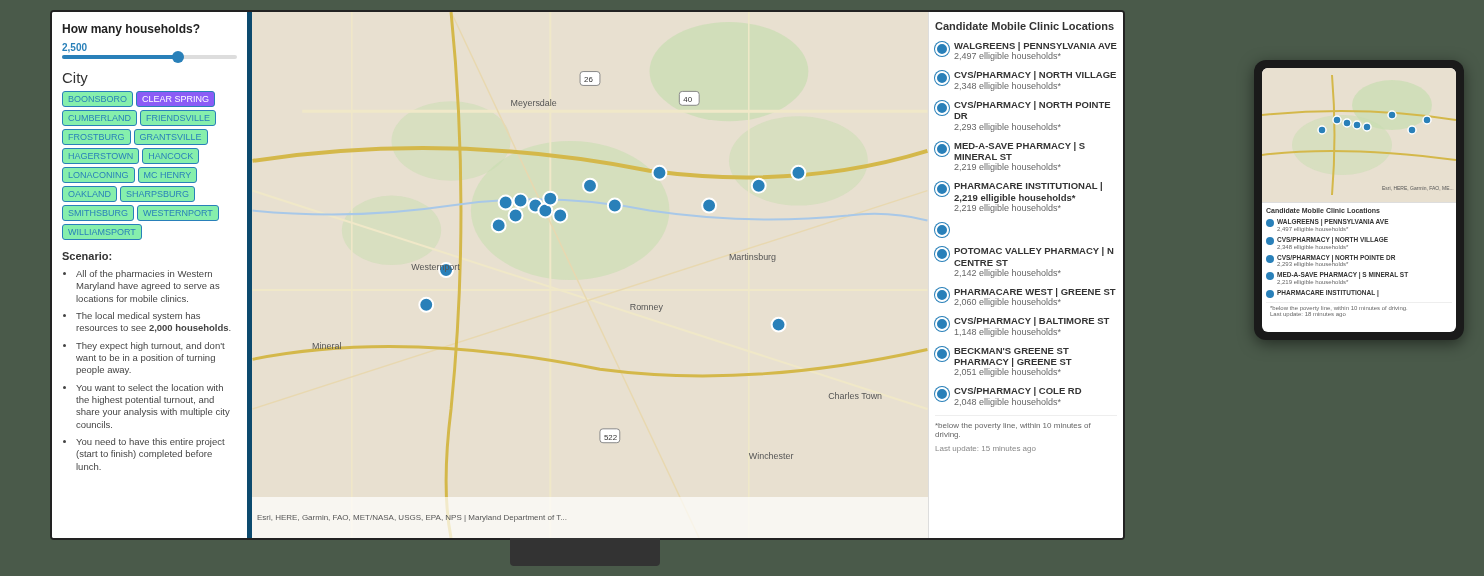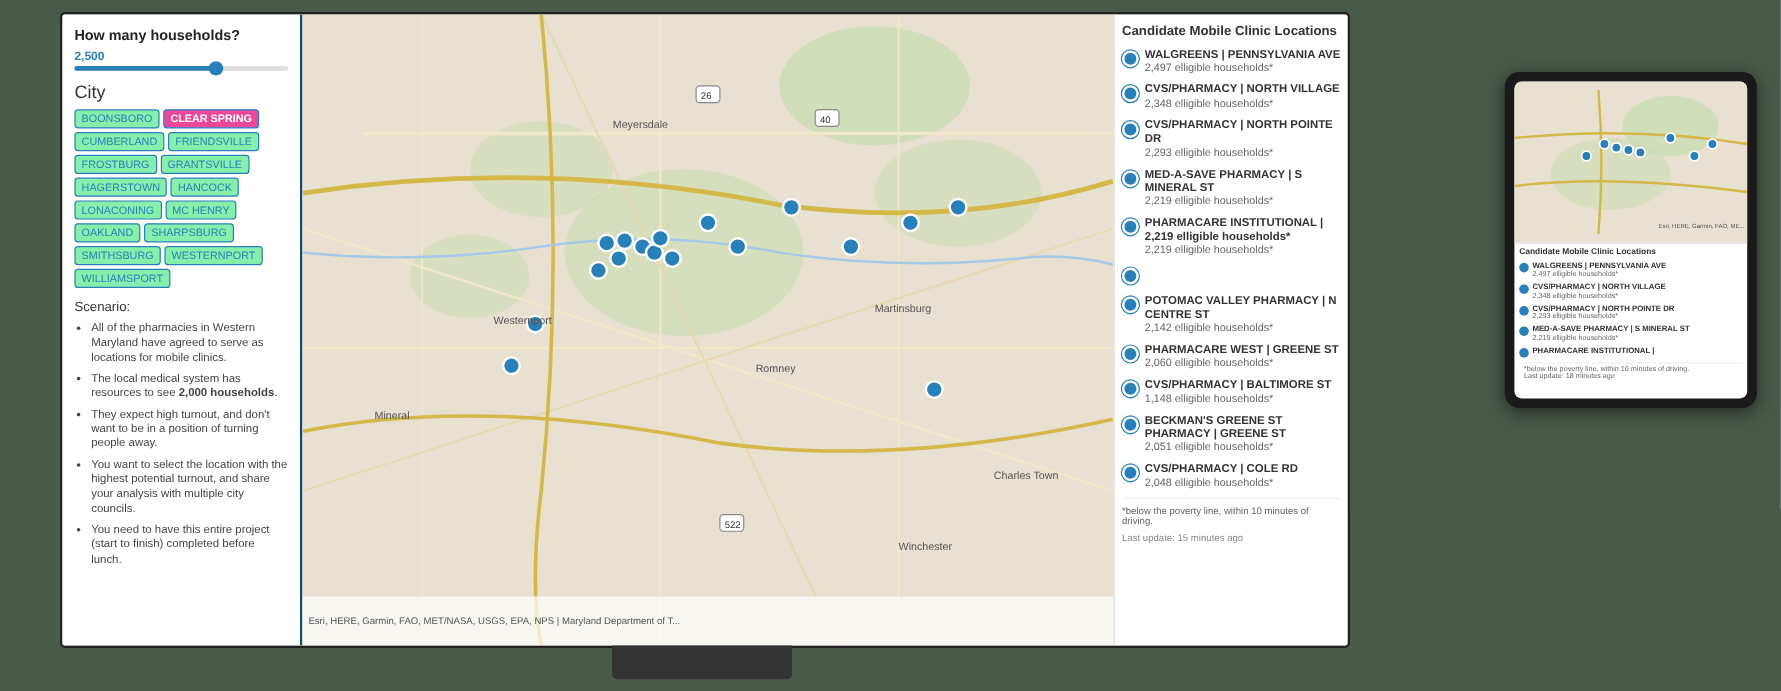--- a/index.html
+++ b/index.html
@@ -54,21 +54,21 @@
       background: #333;
       border-radius: 0 0 4px 4px;
     }
 
     
     .left-panel {
       width: 200px;
       min-width: 200px;
       background: #fff;
       padding: 10px;
-      border-right: 2px solid #0c4a6e;
+      border-right: 5px solid #0c4a6e;
       overflow-y: auto;
       font-size: 11px;
       color: #333;
     }
 
     .panel-title {
       font-size: 12px;
       font-weight: bold;
       margin-bottom: 6px;
       color: #222;
@@ -131,32 +131,31 @@
       font-size: 9px;
       padding: 2px 5px;
       border: 1px solid #2980b9;
       border-radius: 3px;
       color: #2980b9;
       background: #86efac;
       cursor: pointer;
     }
 
     .city-tag.selected {
-      background: #ec4899;
+      background: #8b5cf6;
       color: #fff;
-      font-weight: bold;
     }
 
     .scenario-section {
       margin-top: 10px;
     }
 
     .scenario-label {
       font-size: 11px;
-      font-weight: normal;
+      font-weight: bold;
       color: #333;
       margin-bottom: 6px;
     }
 
     .scenario-list {
       list-style: disc;
       padding-left: 14px;
     }
 
     .scenario-list li {

